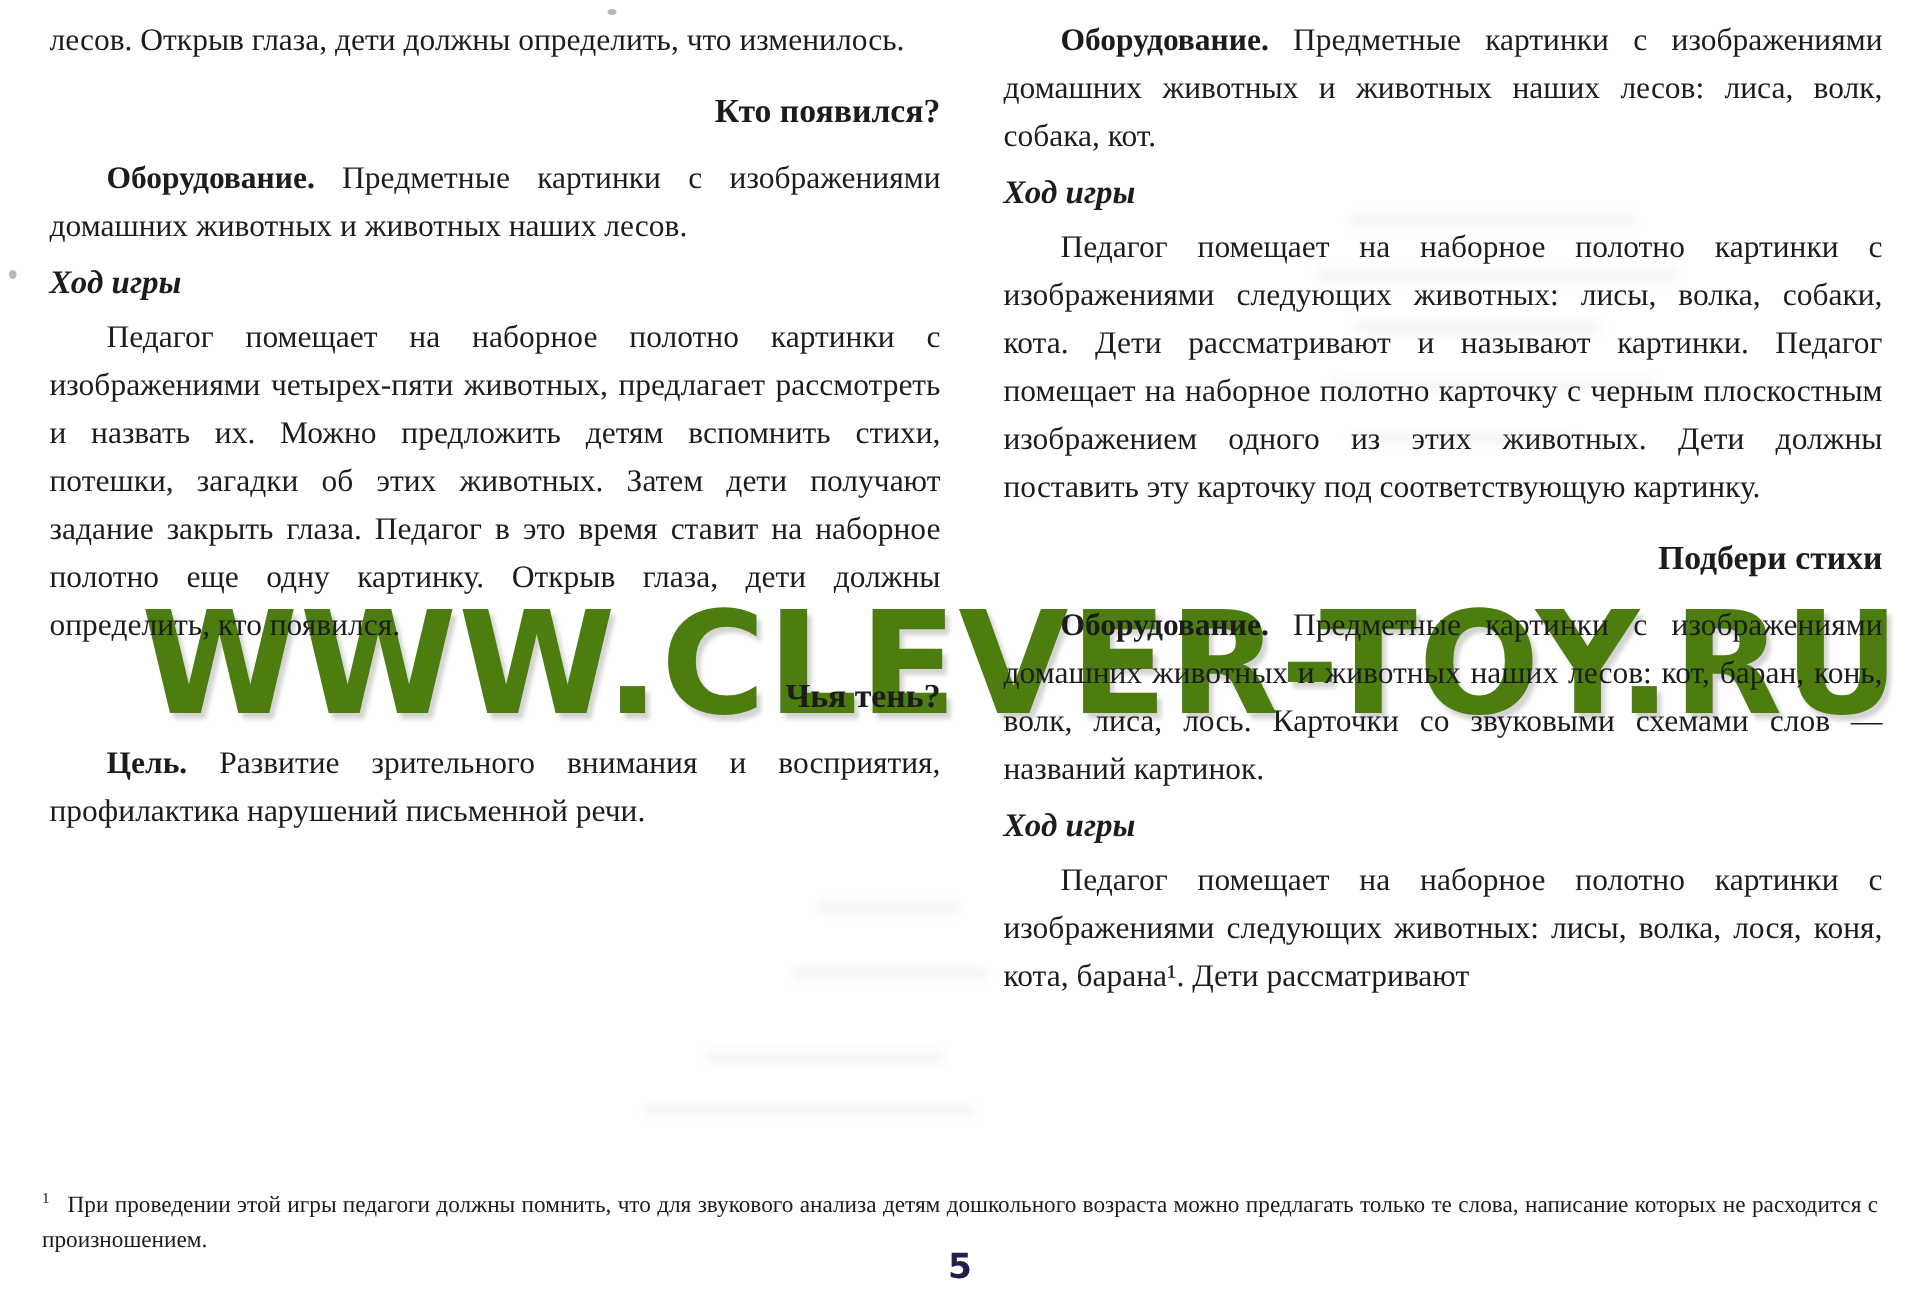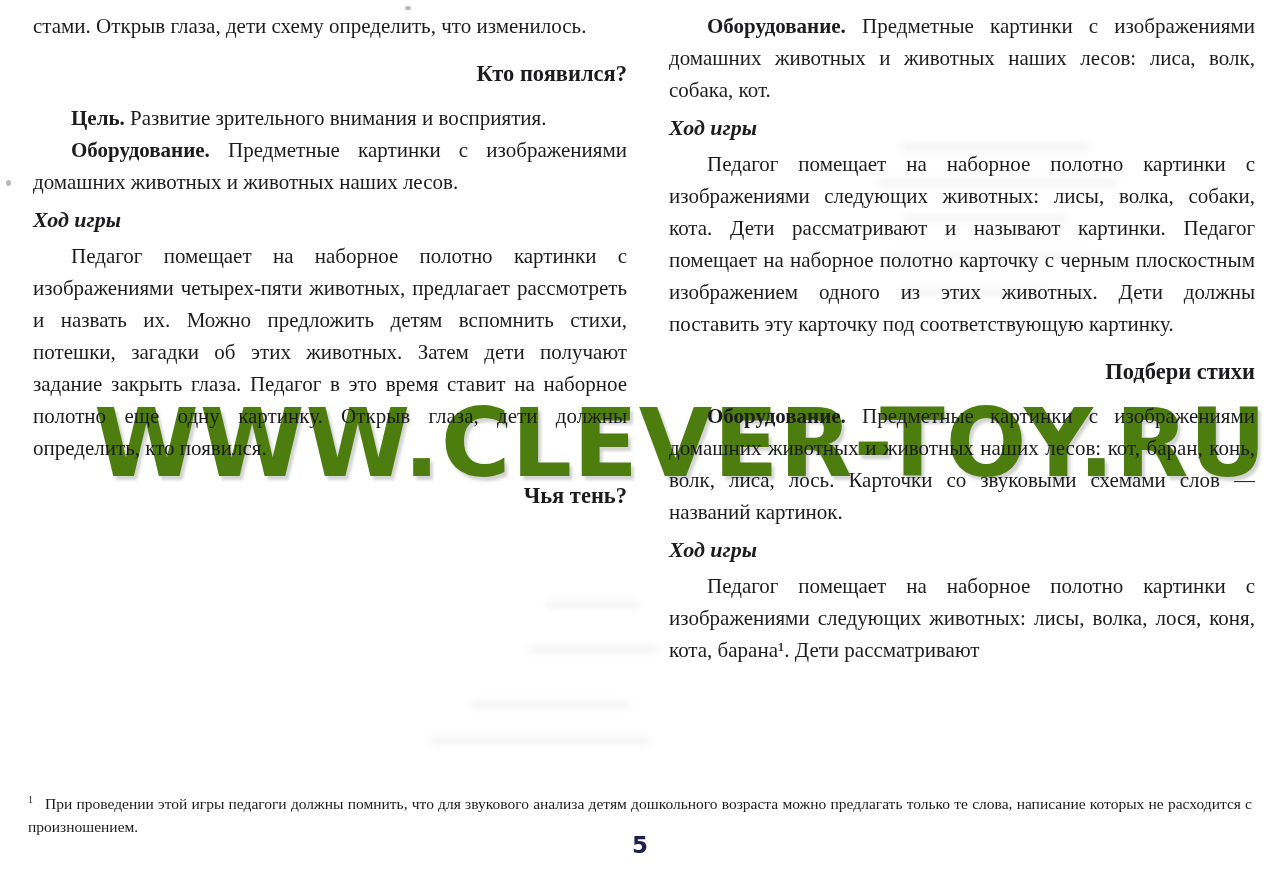--- a/index.html
+++ b/index.html
@@ -44,27 +44,27 @@
 <div class="smudge" style="left:888px;top:252px;width:215px;height:9px;"></div>
 <div class="smudge" style="left:900px;top:288px;width:150px;height:9px;"></div>
 <div class="smudge" style="left:545px;top:600px;width:95px;height:9px;"></div>
 <div class="smudge" style="left:528px;top:645px;width:130px;height:9px;"></div>
 <div class="smudge" style="left:470px;top:700px;width:160px;height:9px;"></div>
 <div class="smudge" style="left:430px;top:736px;width:220px;height:9px;"></div>
 <div class="speck" style="left:6px;top:180px;width:5px;height:6px;"></div>
 <div class="speck" style="left:405px;top:6px;width:6px;height:4px;"></div>
 
 <div id="col-left" class="column">
-    <p class="para noindent">стами. Открыв глаза, дети схему определить, что изменилось.</p>
+    <p class="para noindent">лесов. Открыв глаза, дети должны определить, что изменилось.</p>
     <div class="heading">Кто появился?</div>
-    <p class="para"><b class="lead">Цель.</b> Развитие зрительного внимания и восприятия.</p>
     <p class="para"><b class="lead">Оборудование.</b> Предметные картинки с изображениями домашних животных и животных наших лесов.</p>
     <div class="subheading">Ход игры</div>
     <p class="para">Педагог помещает на наборное полотно картинки с изображениями четырех-пяти животных, предлагает рассмотреть и назвать их. Можно предложить детям вспомнить стихи, потешки, загадки об этих животных. Затем дети получают задание закрыть глаза. Педагог в это время ставит на наборное полотно еще одну картинку. Открыв глаза, дети должны определить, кто появился.</p>
     <div class="heading">Чья тень?</div>
+    <p class="para"><b class="lead">Цель.</b> Развитие зрительного внимания и восприятия, профилактика нарушений письменной речи.</p>
   </div>
 <div id="col-right" class="column">
     <p class="para"><b class="lead">Оборудование.</b> Предметные картинки с изображениями домашних животных и животных наших лесов: лиса, волк, собака, кот.</p>
     <div class="subheading">Ход игры</div>
     <p class="para">Педагог помещает на наборное полотно картинки с изображениями следующих животных: лисы, волка, собаки, кота. Дети рассматривают и называют картинки. Педагог помещает на наборное полотно карточку с черным плоскостным изображением одного из этих животных. Дети должны поставить эту карточку под соответствующую картинку.</p>
     <div class="heading">Подбери стихи</div>
     <p class="para"><b class="lead">Оборудование.</b> Предметные картинки с изображениями домашних животных и животных наших лесов: кот, баран, конь, волк, лиса, лось. Карточки со звуковыми схемами слов — названий картинок.</p>
     <div class="subheading">Ход игры</div>
     <p class="para">Педагог помещает на наборное полотно картинки с изображениями следующих животных: лисы, волка, лося, коня, кота, барана¹. Дети рассматривают</p>
   </div>

